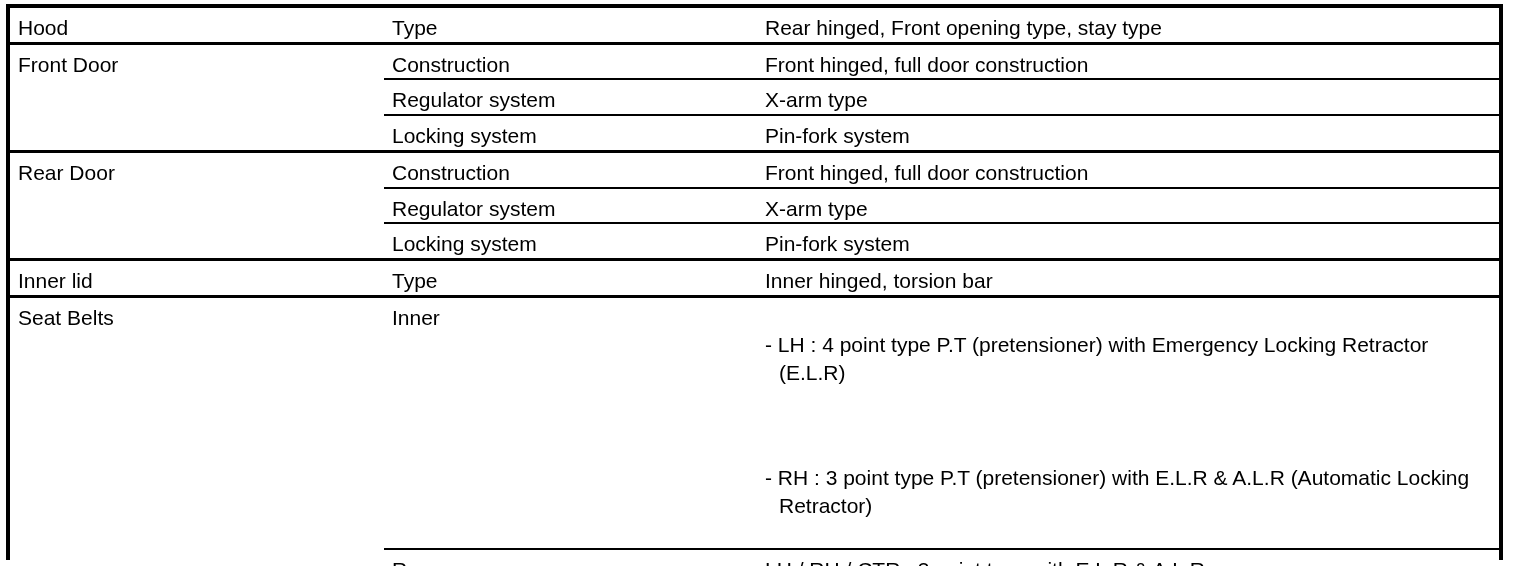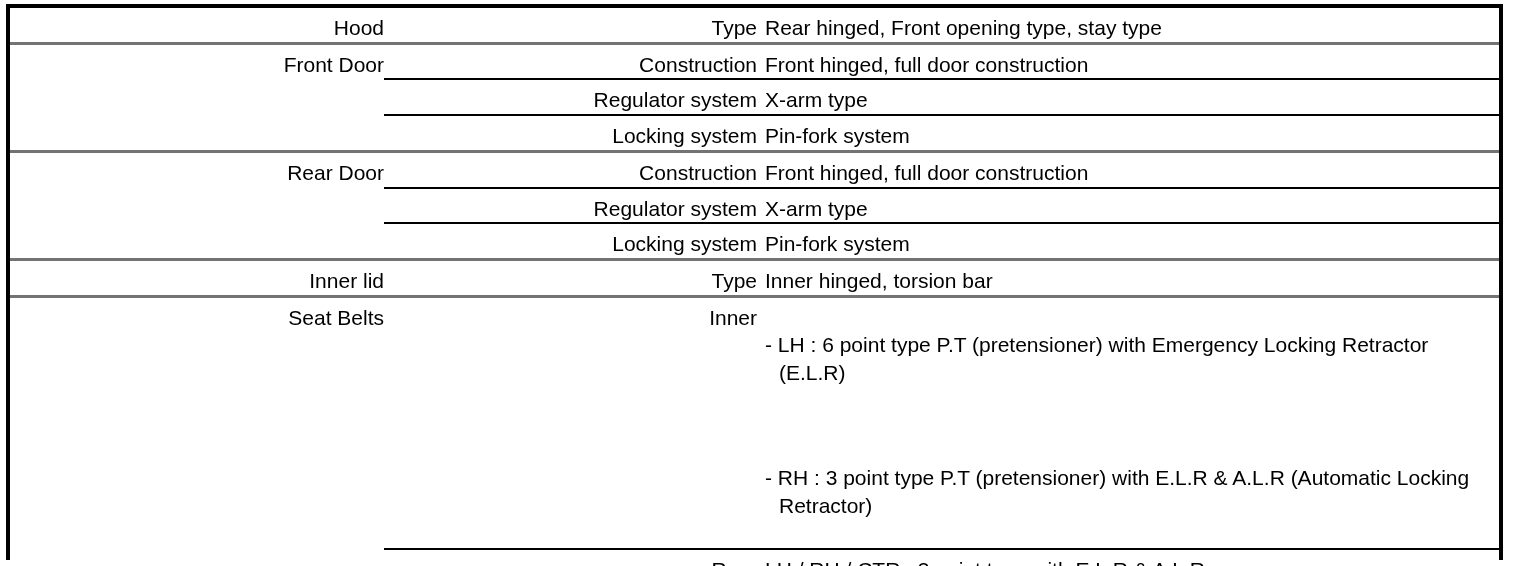--- a/index.html
+++ b/index.html
@@ -46,30 +46,29 @@
   }
 
   
   col.c1 { width: 374px; }
   col.c2 { width: 373px; }
   col.c3 { width: 742px; }
 
   
   td.col1, td.col2 {
     border-right: 2px solid #000000;
-    text-align: right;
   }
 
   
   tr.sub-row > td {
     border-top: 2px solid #000000;
   }
   
   tr.group-start > td {
-    border-top: 3px solid #737373;
+    border-top: 3px solid #000000;
   }
   tr.first-row > td {
     border-top: 0;
   }
 
   .para-gap {
     display: block;
     height: 22px;
   }
 
@@ -128,21 +127,21 @@
       <tr class="group-start">
         <td class="col1" rowspan="1">Inner lid</td>
         <td class="col2">Type</td>
         <td class="col3">Inner hinged, torsion bar</td>
       </tr>
 
       <tr class="group-start">
         <td class="col1" rowspan="2">Seat Belts</td>
         <td class="col2">Inner</td>
         <td class="col3">
-          <span class="hang">- LH : 6 point type P.T (pretensioner) with Emergency Locking Retractor (E.L.R)</span>
+          <span class="hang">- LH : 4 point type P.T (pretensioner) with Emergency Locking Retractor (E.L.R)</span>
           <span class="para-gap"></span>
           <span class="hang">- RH : 3 point type P.T (pretensioner) with E.L.R &amp; A.L.R (Automatic Locking Retractor)</span>
         </td>
       </tr>
       <tr class="sub-row">
         <td class="col2">Rear</td>
         <td class="col3">LH / RH / CTR : 3 point type with E.L.R &amp; A.L.R</td>
       </tr>
 
     </tbody>

